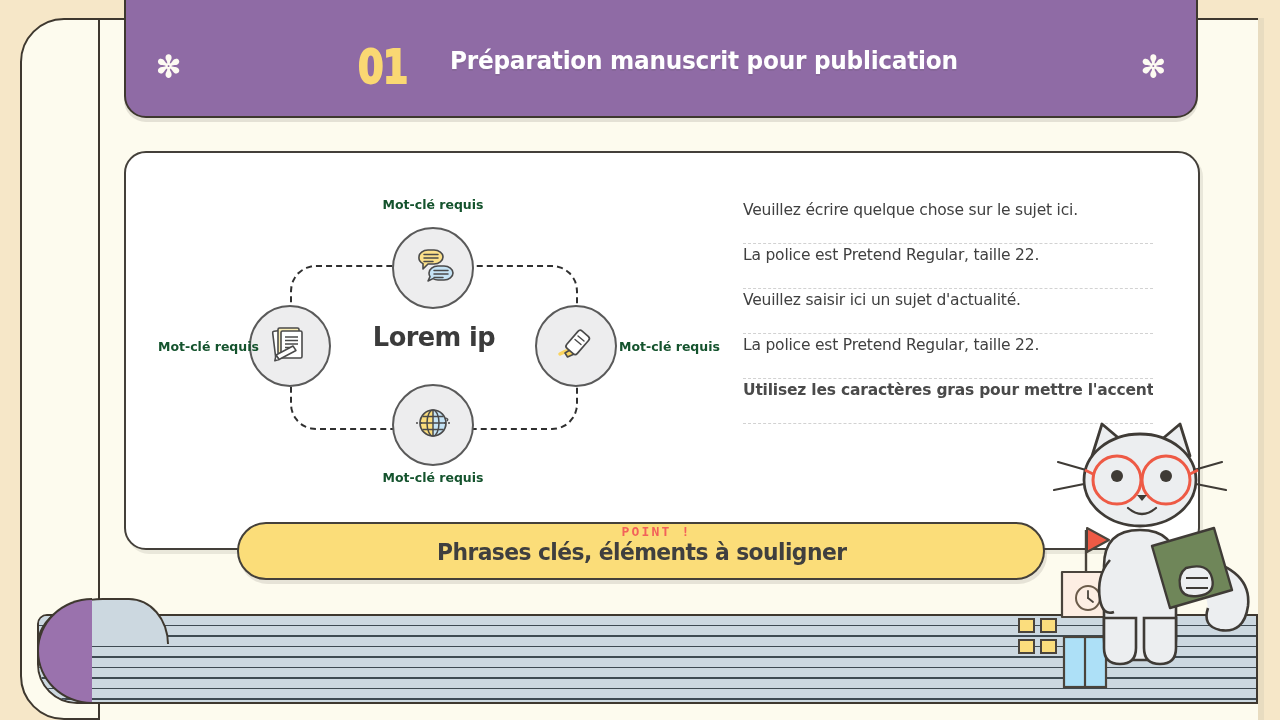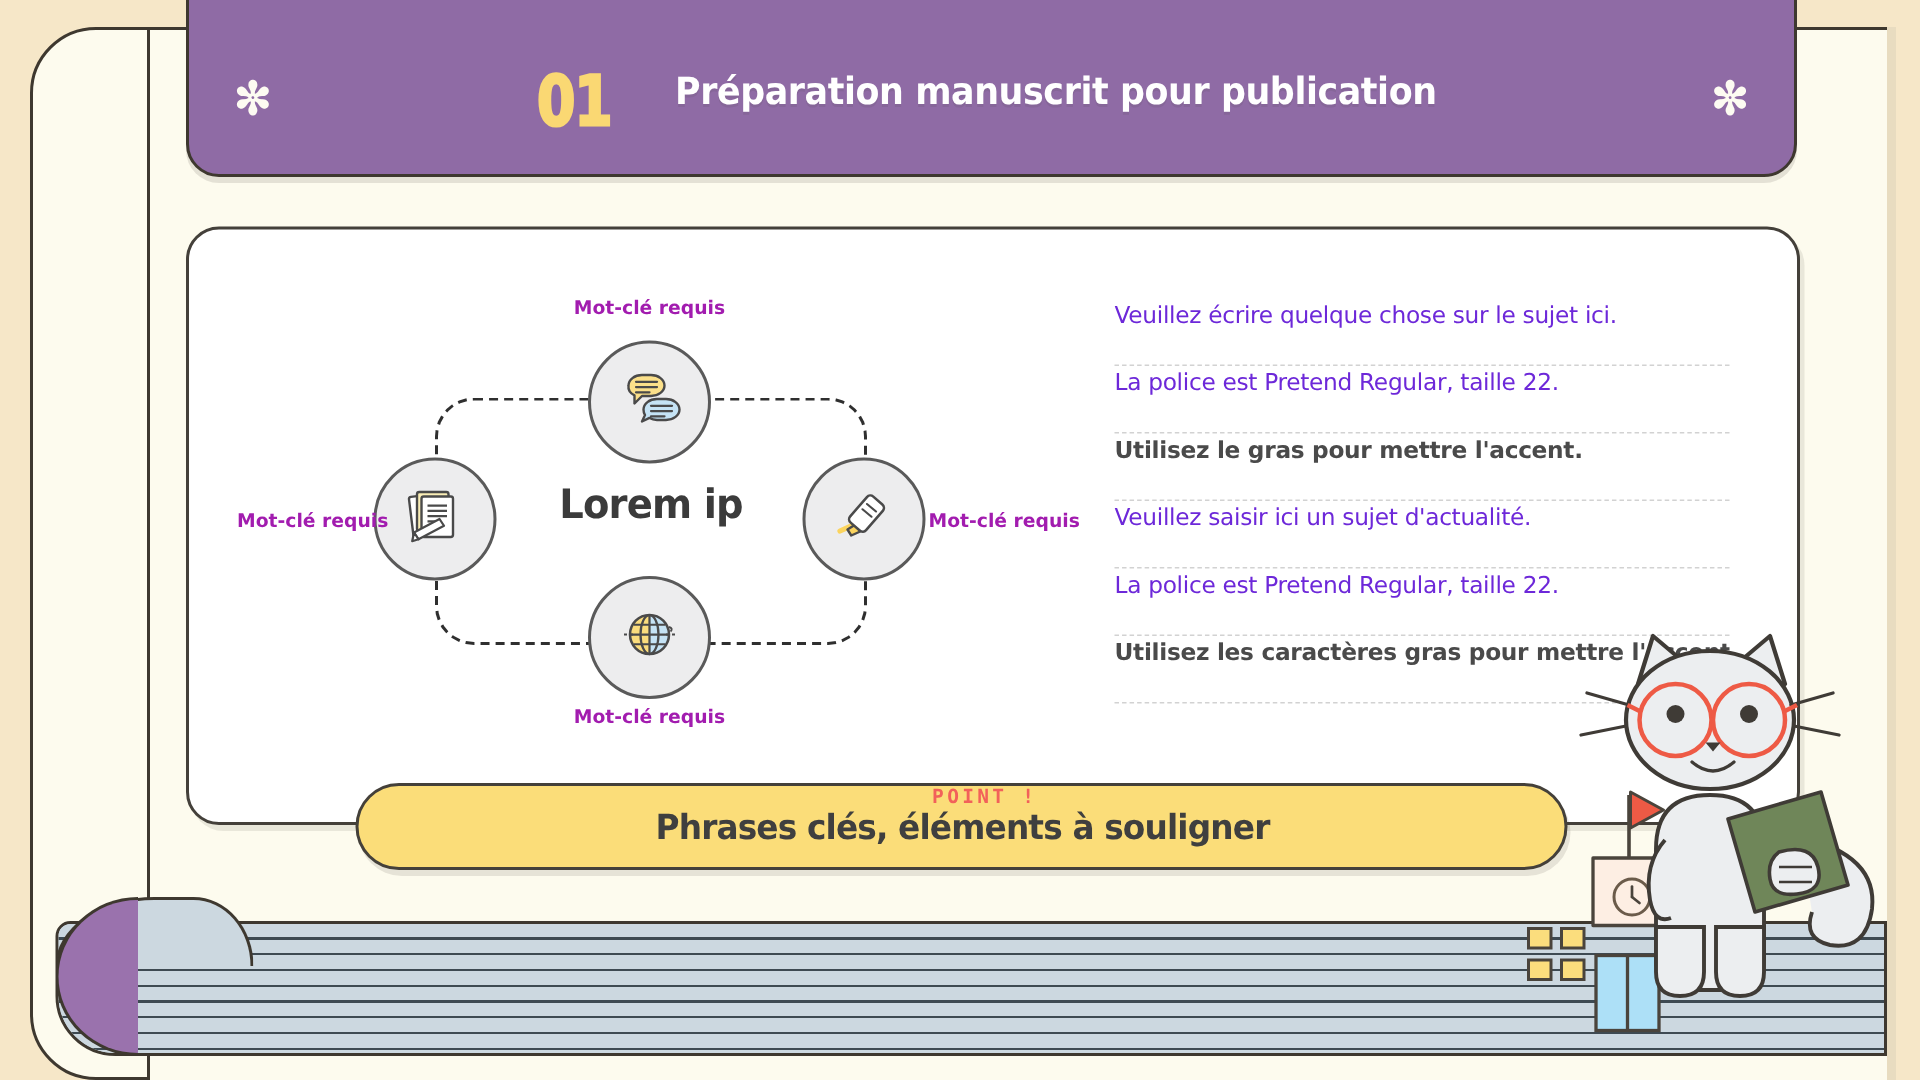--- a/index.html
+++ b/index.html
@@ -155,21 +155,21 @@
   .node.top    { left: 266px; top: 74px; }
   .node.left   { left: 123px; top: 152px; }
   .node.right  { left: 409px; top: 152px; }
   .node.bottom { left: 266px; top: 231px; }
 
   .nlabel {
     position: absolute;
     font-family: "DejaVu Sans", sans-serif;
     font-size: 12.5px;
     font-weight: 700;
-    color: #a21caf;
+    color: #14532d;
     white-space: nowrap;
   }
   .nlabel.top    { left: 307px; top: 44px; transform: translateX(-50%); }
   .nlabel.bottom { left: 307px; top: 317px; transform: translateX(-50%); }
   .nlabel.left   { left: 32px;  top: 186px; }
   .nlabel.right  { left: 493px; top: 186px; }
 
   
   .textlist {
     position: absolute;
@@ -181,21 +181,21 @@
     height: 45px;
     border-bottom: 1px dashed #d2d2d2;
     display: flex;
     align-items: flex-start;
     padding-top: 2px;
     overflow: hidden;
   }
   .trow span {
     font-family: "DejaVu Sans", sans-serif;
     font-size: 15.5px;
-    color: #6d28d9;
+    color: #404040;
     white-space: nowrap;
     letter-spacing: -0.2px;
   }
   .trow.bold span { font-weight: 700; color: #4a4a4a; }
 
   
   .point-bar {
     position: absolute;
     left: 237px;
     top: 522px;
@@ -370,23 +370,20 @@
       <div class="nlabel bottom">Mot-clé requis</div>
     </div>
 
     <div class="textlist">
       <div class="trow">
           <span>Veuillez écrire quelque chose sur le sujet ici.</span>
         </div>
       <div class="trow">
           <span>La police est Pretend Regular, taille 22.</span>
         </div>
-      <div class="trow bold">
-          <span>Utilisez le gras pour mettre l'accent.</span>
-        </div>
       <div class="trow">
           <span>Veuillez saisir ici un sujet d'actualité.</span>
         </div>
       <div class="trow">
           <span>La police est Pretend Regular, taille 22.</span>
         </div>
       <div class="trow bold">
           <span>Utilisez les caractères gras pour mettre l'accent.</span>
         </div>
     </div>

